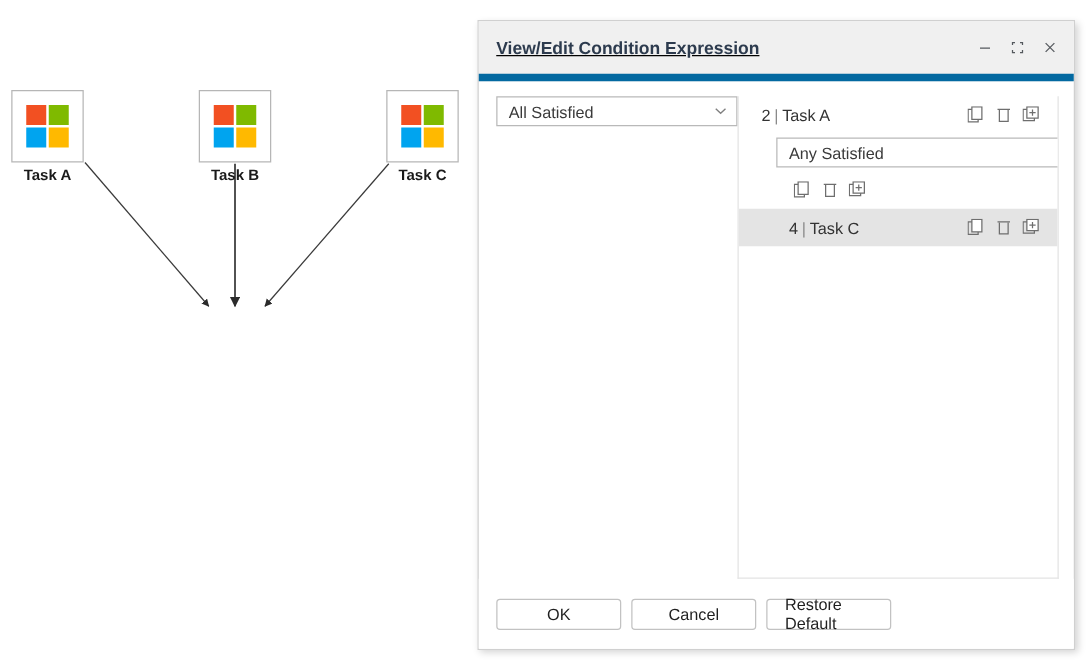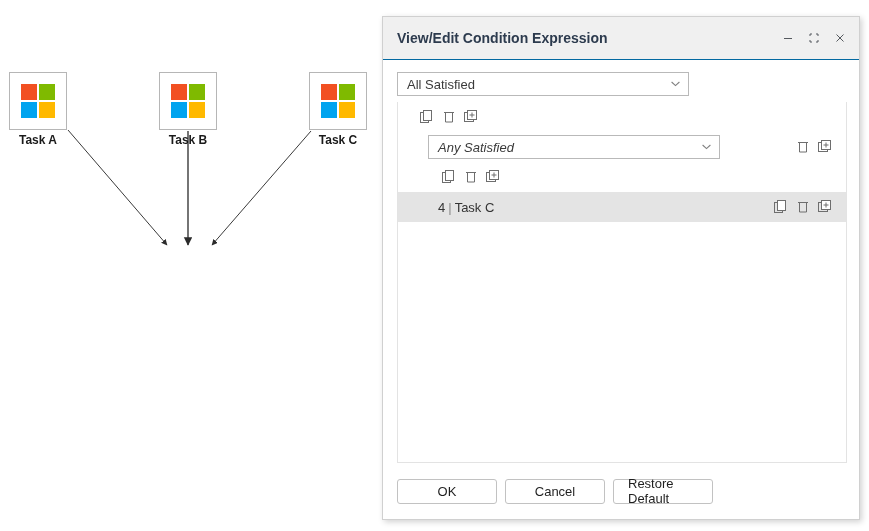--- a/index.html
+++ b/index.html
@@ -84,25 +84,26 @@
     background: #ffffff;
     border: 1px solid #d0d0d0;
     box-sizing: border-box;
     box-shadow: 2px 2px 6px rgba(0,0,0,0.18);
     display: flex;
     flex-direction: column;
   }
   #titlebar {
     height: 42px;
     background: #f0f0f0;
-    border-bottom: 1px solid #0369a1;
+    border-bottom: 6px solid #0369a1;
     display: flex;
     align-items: center;
     padding: 0 6px 0 14px;
     flex: 0 0 auto;
+    text-decoration: underline;
   }
   #title-text {
     font-size: 14px;
     font-weight: bold;
     color: #2d3b4e;
     flex: 1 1 auto;
     font-family: "Liberation Sans", sans-serif;
   }
   .win-btn {
     width: 26px;
@@ -110,21 +111,21 @@
     display: flex;
     align-items: center;
     justify-content: center;
     color: #55595e;
   }
 
   #dialog-body {
     flex: 1 1 auto;
     padding: 12px 12px 0 14px;
     display: flex;
-    flex-direction: column;
+    flex-direction: row;
     box-sizing: border-box;
   }
 
   .combo {
     height: 24px;
     box-sizing: border-box;
     border: 1px solid #b9b9b9;
     background: #ffffff;
     display: flex;
     align-items: center;
@@ -185,21 +186,21 @@
     width: 22px;
     height: 22px;
     display: flex;
     align-items: center;
     justify-content: center;
   }
   .icon-btn.blank { visibility: hidden; }
 
   
   .ind-1 { padding-left: 18px; }
-  .ind-2 { padding-left: 30px; font-style: italic; }
+  .ind-2 { padding-left: 30px; }
   .ind-3 { padding-left: 40px; }
 
   #footer {
     flex: 0 0 auto;
     height: 56px;
     display: flex;
     align-items: center;
     padding-left: 14px;
     gap: 8px;
     background: #ffffff;
@@ -307,20 +308,23 @@
       <span class="caret">
         <svg width="9" height="6" viewBox="0 0 9 6" aria-hidden="true">
           <path d="M0.6,1 L4.5,4.6 L8.4,1" fill="none" stroke="#808080" stroke-width="1.1"></path>
         </svg>
       </span>
     </div>
 
     <div id="expr-list">
 
       <div class="expr-row ind-1">
+        <div class="row-text">
+          <span>2</span><span class="sep">|</span><span>Task A</span>
+        </div>
         <div class="row-icons">
           <div class="icon-btn">
             <svg width="14" height="14" viewBox="0 0 14 14" aria-hidden="true">
               <rect x="0.5" y="2.5" width="8" height="10" fill="none" stroke="#6e6e6e" stroke-width="1"></rect>
               <rect x="3.5" y="0.5" width="8" height="10" fill="#fff" stroke="#6e6e6e" stroke-width="1"></rect>
             </svg>
           </div>
           <div class="icon-btn">
             <svg width="14" height="14" viewBox="0 0 14 14" aria-hidden="true">
               <line x1="2" y1="2.5" x2="12" y2="2.5" stroke="#6e6e6e" stroke-width="1"></line>

